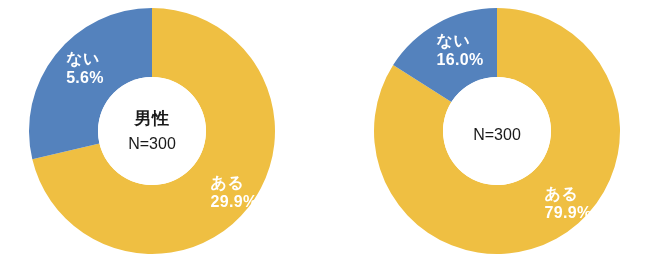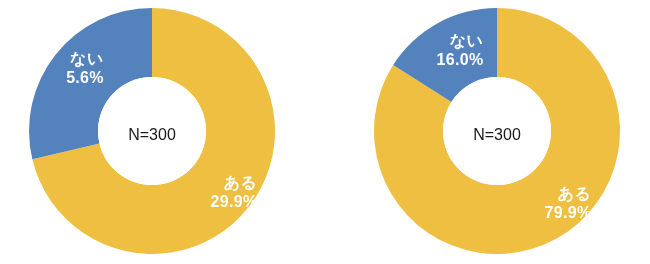--- a/index.html
+++ b/index.html
@@ -61,21 +61,21 @@
     display: block;
     font-size: 16px;
     font-weight: normal;
     color: #1a1a1a;
     margin-top: 7px;
   }
 
   
   .slice-label {
     position: absolute;
-    text-align: right;
+    text-align: left;
     color: #ffffff;
     line-height: 1.12;
     white-space: nowrap;
     pointer-events: none;
     transform: translate(-50%, -50%);
   }
   .slice-label .slice-name {
     display: block;
     font-size: 16px;
     font-weight: bold;
@@ -105,20 +105,21 @@
     <svg class="donut-svg" viewBox="0 0 325 264">
 
       <path fill="#efbf42" d="M 152.000 8.000 A 123 123 0 1 1 32.309 159.338 L 99.453 143.441 A 54 54 0 1 0 152.000 77.000 Z"></path>
 
       <path fill="#5482bd" d="M 32.309 159.338 A 123 123 0 0 1 152.000 8.000 L 152.000 77.000 A 54 54 0 0 0 99.453 143.441 Z"></path>
 
       <circle cx="152" cy="131" r="54" fill="#ffffff"></circle>
     </svg>
 
     <div class="center-label">
+      <span class="center-title">男性</span>
       <span class="center-n">N=300</span>
     </div>
 
     <div class="slice-label" id="male-label-nai">
       <span class="slice-name">ない</span>
       <span class="slice-pct">5.6%</span>
     </div>
 
     <div class="slice-label" id="male-label-aru">
       <span class="slice-name">ある</span>

